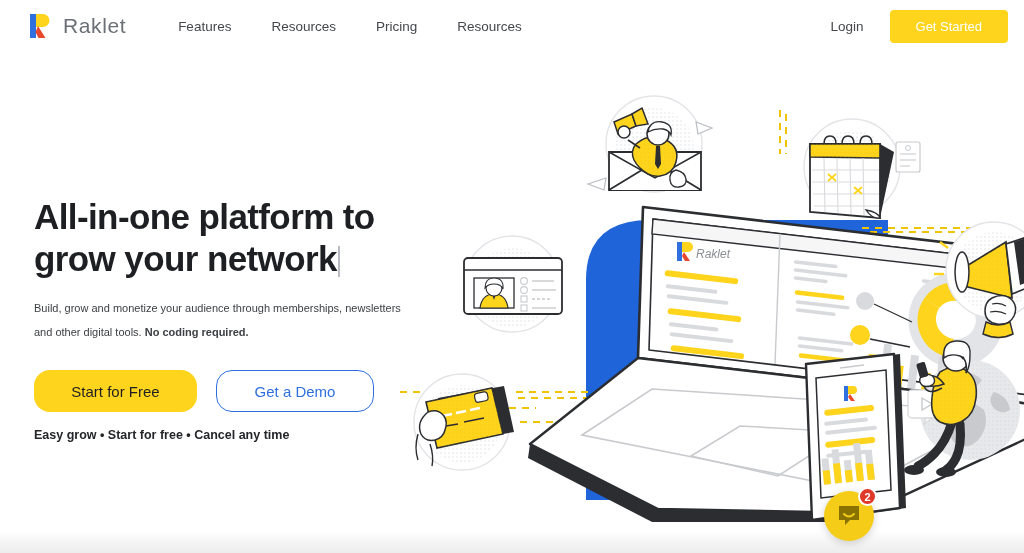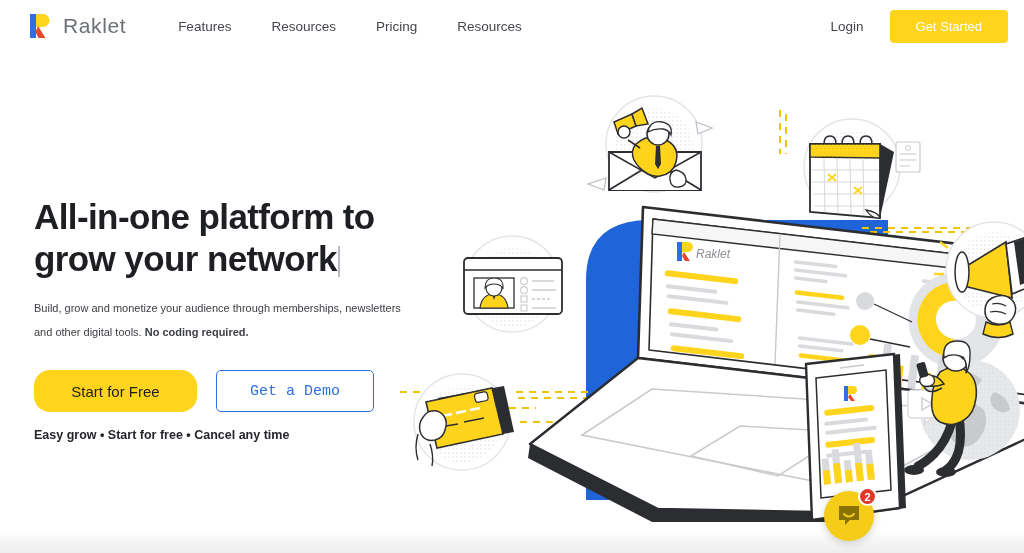--- a/index.html
+++ b/index.html
@@ -82,23 +82,23 @@
   .btn-primary {
     background: #ffd41d; color: #1d1f23;
     font-size: 15px; font-weight: 400;
     border: none; border-radius: 16px;
     width: 163px; height: 42px; cursor: pointer;
     font-family: "Liberation Sans", sans-serif;
   }
   .btn-outline {
     background: #ffffff; color: #2f6fe0;
     font-size: 15px; font-weight: 400;
-    border: 1.5px solid #2f6fe0; border-radius: 5px;
+    border: 1.5px solid #2f6fe0; border-radius: 16px;
     width: 158px; height: 42px; cursor: pointer;
-    font-family: Liberation Mono, monospace;
+    font-family: Liberation Sans, sans-serif;
   }
   .fineprint {
     margin-top: 16px; font-size: 12.5px; font-weight: 700; color: #24262a;
   }
 
   
   .hero-art {
     position: absolute; left: 400px; top: 92px;
     width: 624px; height: 430px;
     z-index: 10;

